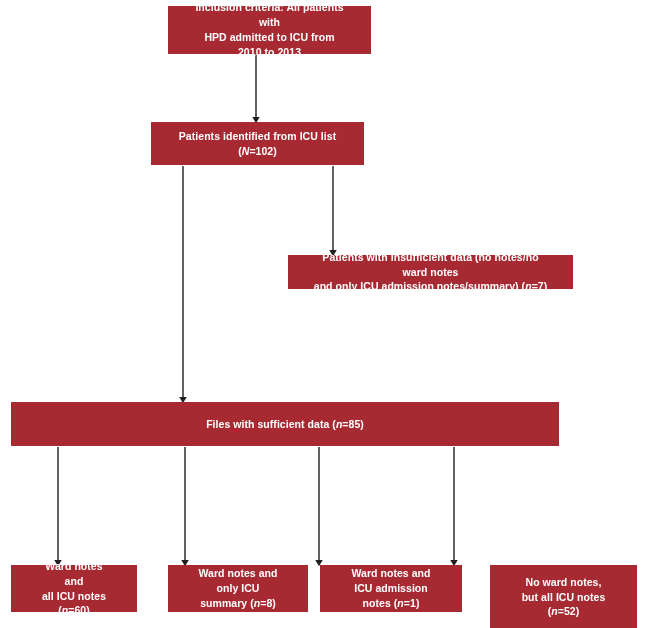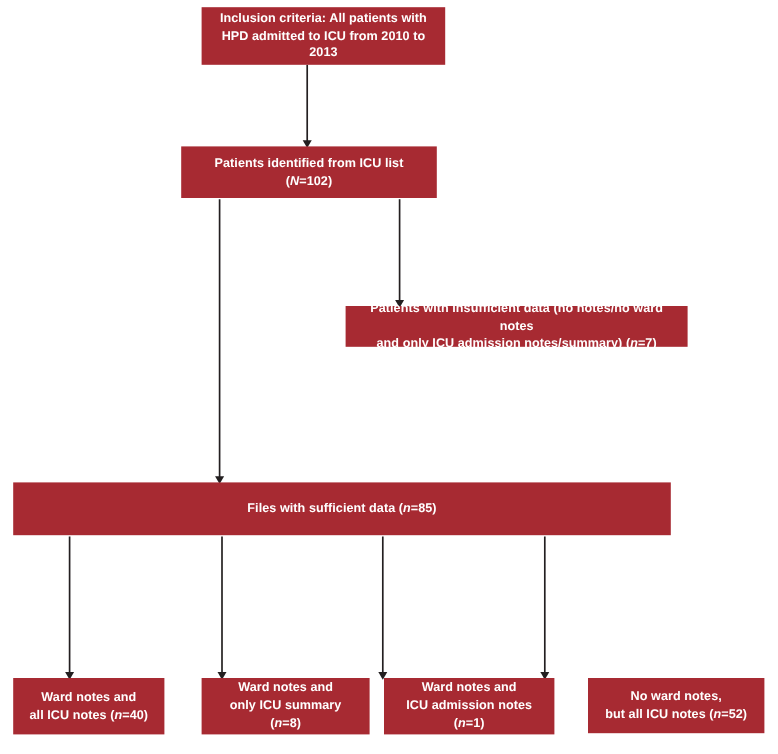--- a/index.html
+++ b/index.html
@@ -25,40 +25,40 @@
     color: #ffffff;
     display: flex;
     align-items: center;
     justify-content: center;
     text-align: center;
     box-sizing: border-box;
     font-size: 10.5px;
     line-height: 1.42;
     font-weight: 600;
     letter-spacing: 0.05px;
-    padding: 2px 12px;
+    padding: 2px 24px;
     -webkit-font-smoothing: antialiased;
   }
   .node .txt {
     display: block;
     white-space: pre-line;
   }
   .node em {
     font-style: italic;
     font-weight: 600;
   }
   
   #node-inclusion      { left: 168px; top: 6px;   width: 203px; height: 48px; }
   #node-identified     { left: 151px; top: 122px; width: 213px; height: 43px; }
   #node-insufficient   { left: 288px; top: 255px; width: 285px; height: 34px; }
   #node-sufficient     { left: 11px;  top: 402px; width: 548px; height: 44px; }
   #node-ward-all-icu   { left: 11px;  top: 565px; width: 126px; height: 47px; }
   #node-ward-summary   { left: 168px; top: 565px; width: 140px; height: 47px; }
   #node-ward-admission { left: 320px; top: 565px; width: 142px; height: 47px; }
-  #node-no-ward        { left: 490px; top: 565px; width: 147px; height: 46px; }
+  #node-no-ward        { left: 490px; top: 565px; width: 147px; height: 64px; }
 
   #connectors {
     position: absolute;
     left: 0;
     top: 0;
     width: 648px;
     height: 628px;
     pointer-events: none;
   }
 </style>
@@ -97,21 +97,21 @@
     <span class="txt"><span>Patients with insufficient data (no notes/no ward notes
 and only ICU admission notes/summary) (</span><em>n</em><span>=7)</span></span>
   </div>
 
   <div class="node" id="node-sufficient" style="background: rgb(167, 42, 50); color: rgb(255, 255, 255);">
     <span class="txt"><span>Files with sufficient data (</span><em>n</em><span>=85)</span></span>
   </div>
 
   <div class="node" id="node-ward-all-icu" style="background: rgb(167, 42, 50); color: rgb(255, 255, 255);">
     <span class="txt"><span>Ward notes and
-all ICU notes (</span><em>n</em><span>=40)</span></span>
+all ICU notes (</span><em>n</em><span>=60)</span></span>
   </div>
 
   <div class="node" id="node-ward-summary" style="background: rgb(167, 42, 50); color: rgb(255, 255, 255);">
     <span class="txt"><span>Ward notes and
 only ICU summary (</span><em>n</em><span>=8)</span></span>
   </div>
 
   <div class="node" id="node-ward-admission" style="background: rgb(167, 42, 50); color: rgb(255, 255, 255);">
     <span class="txt"><span>Ward notes and
 ICU admission notes (</span><em>n</em><span>=1)</span></span>

